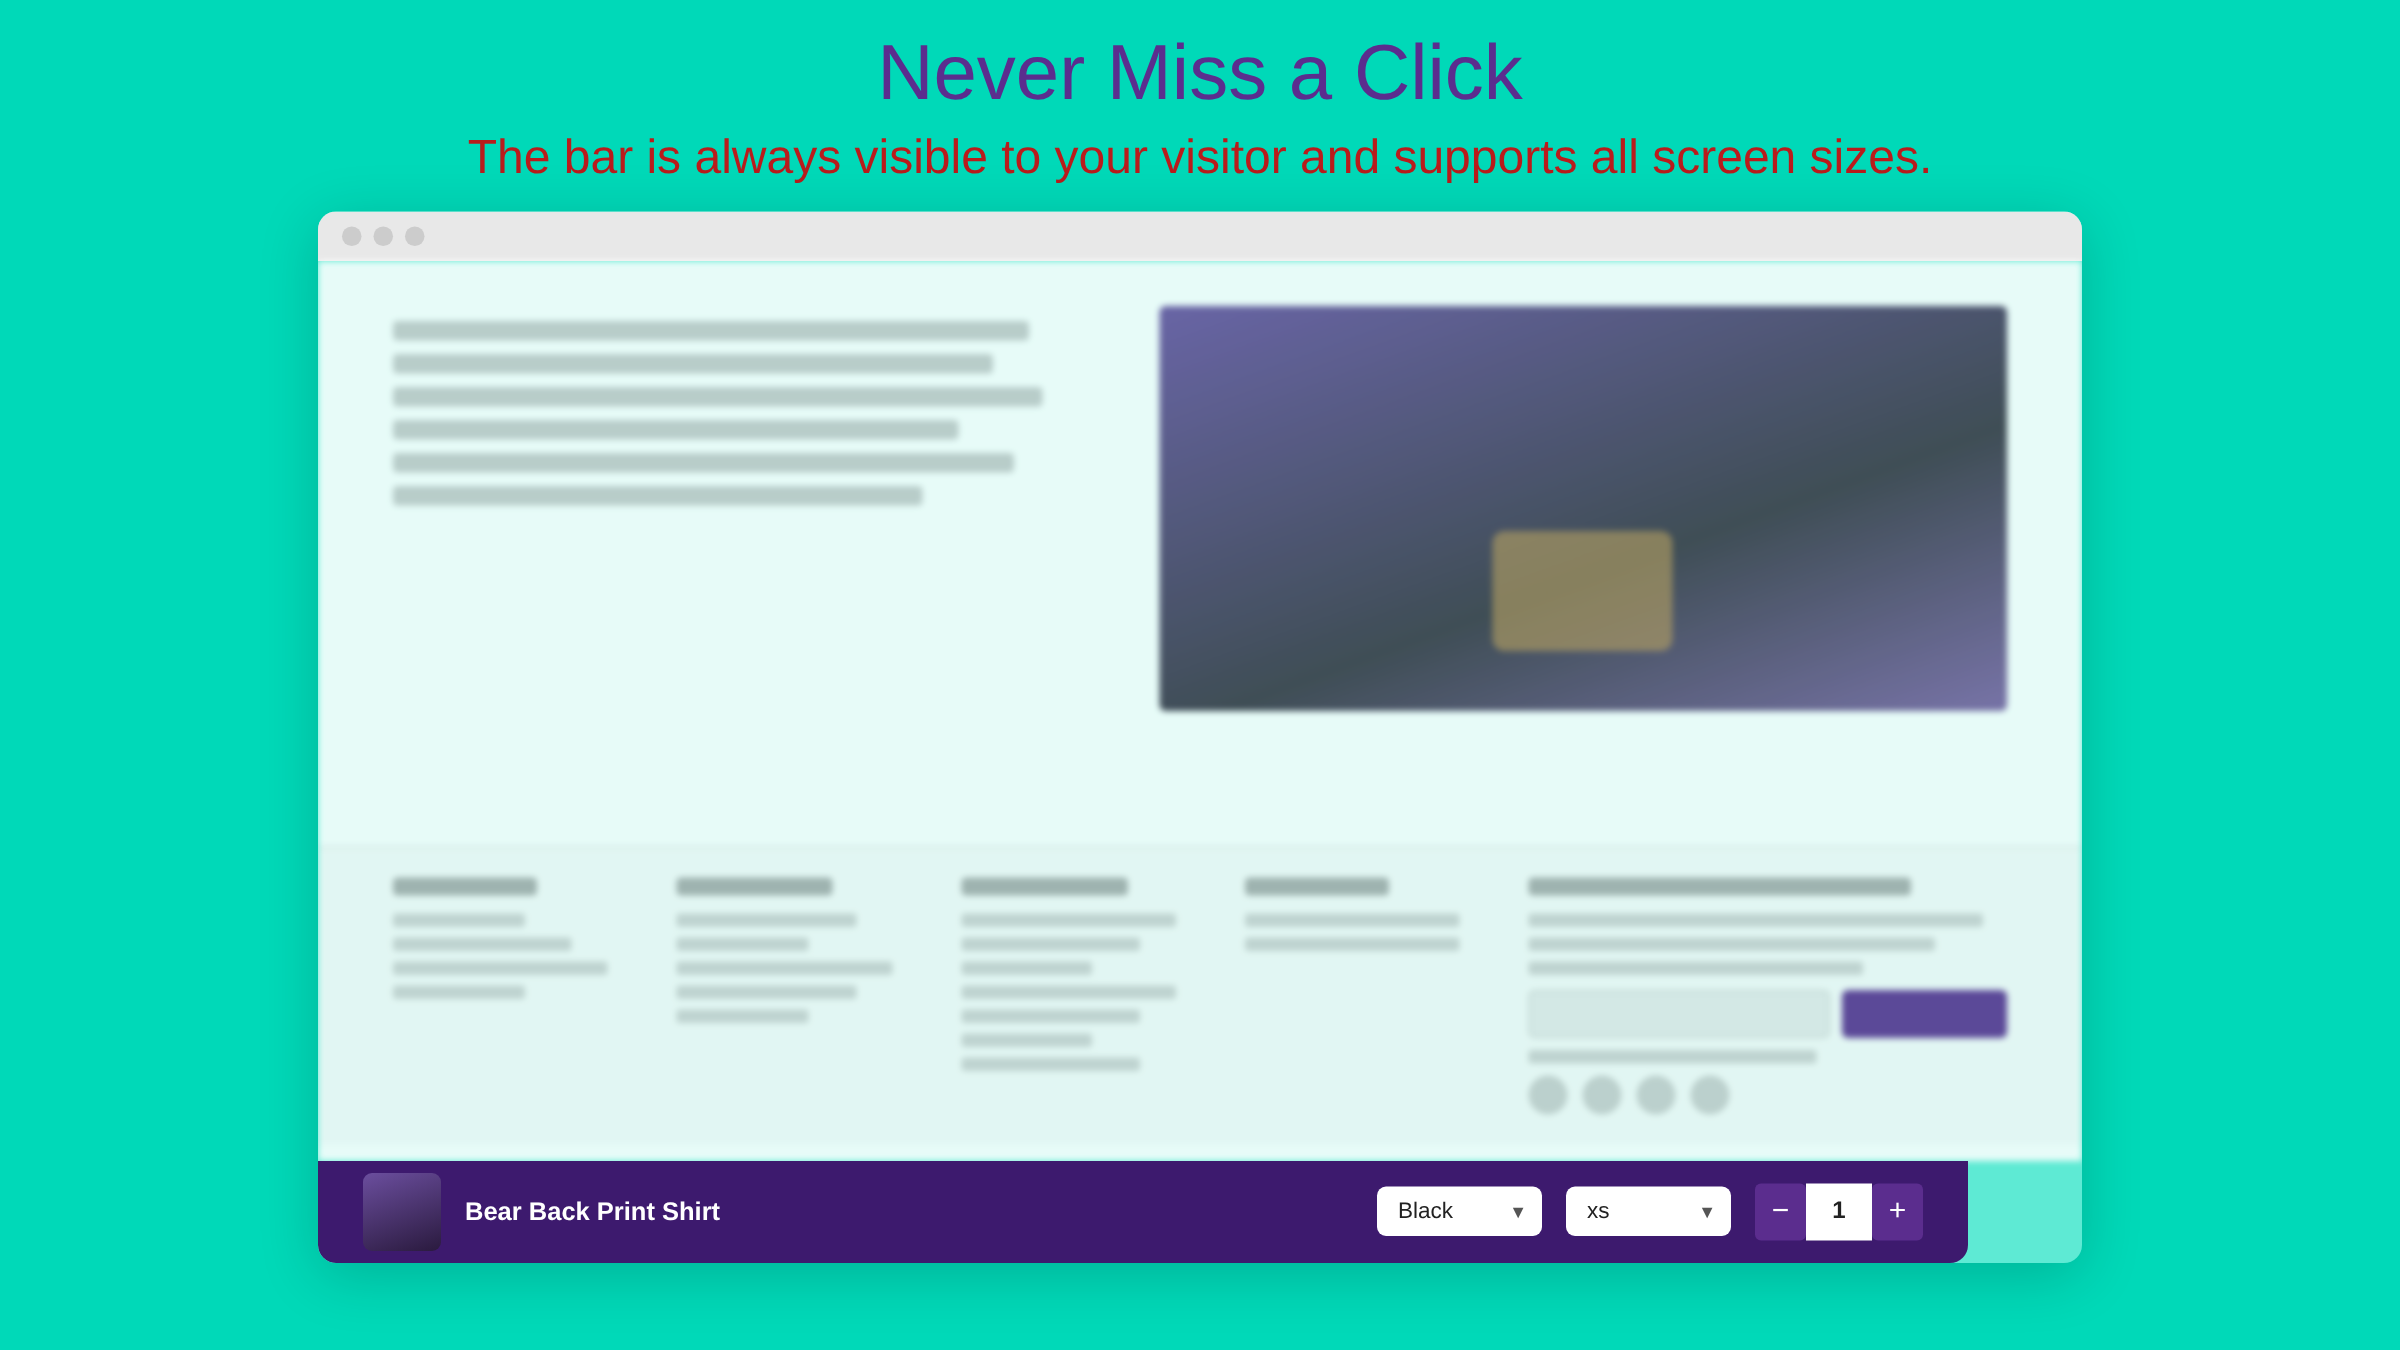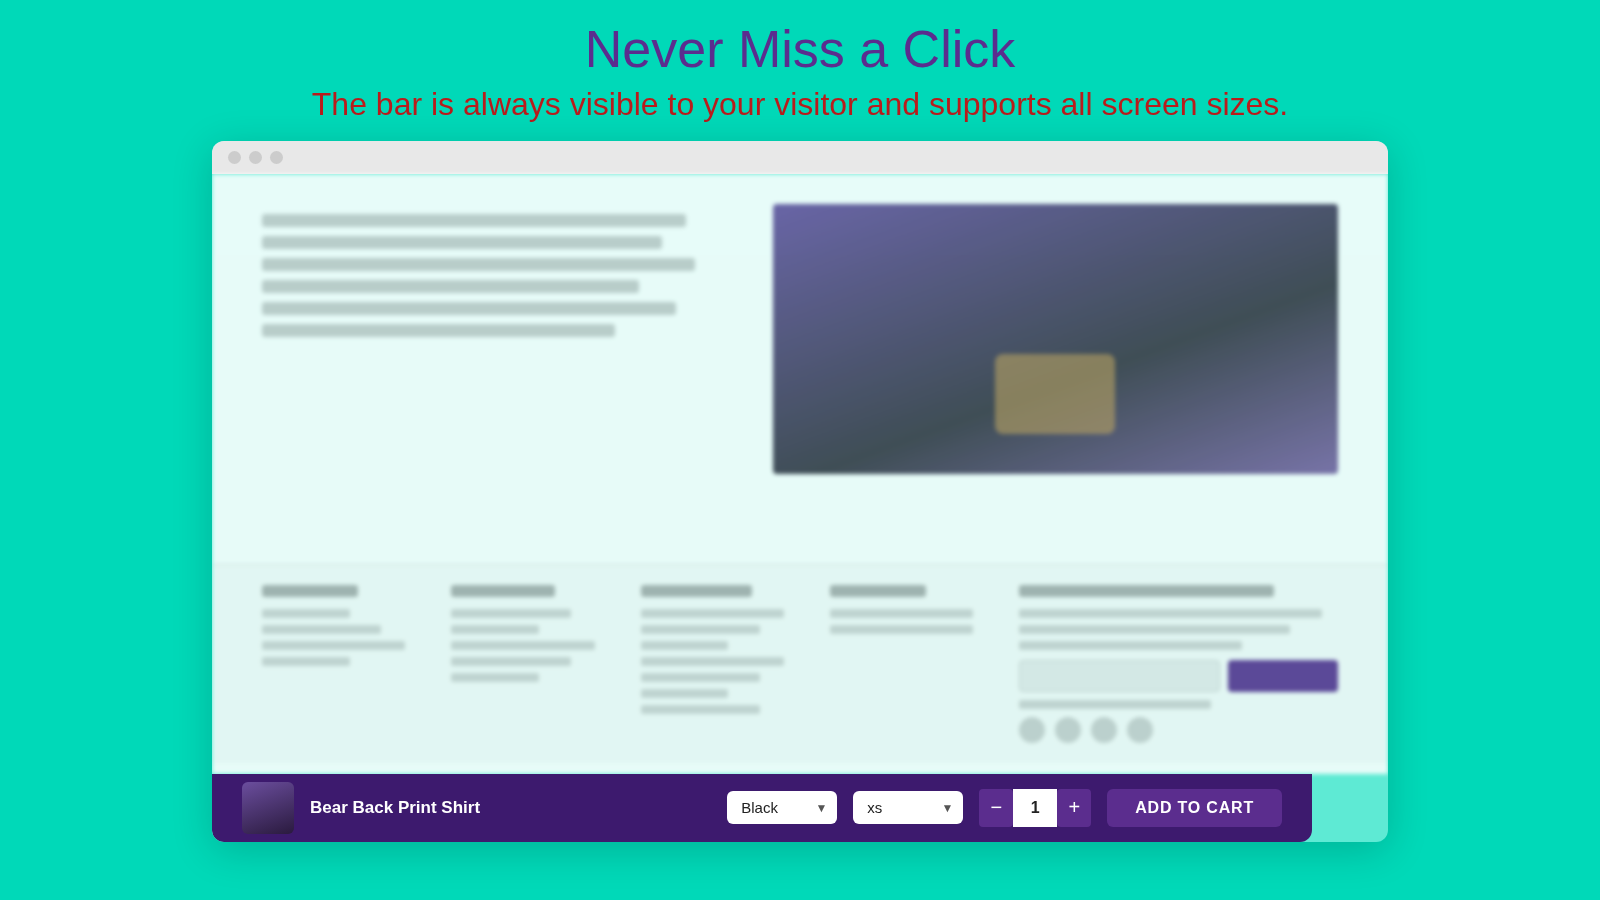--- a/index.html
+++ b/index.html
@@ -415,16 +415,15 @@
         </select>
         <span class="select-arrow">▼</span>
       </div>
 
       <div class="qty-control">
         <button class="qty-btn">−</button>
         <div class="qty-value">1</div>
         <button class="qty-btn">+</button>
       </div>
 
-      <button class="add-to-cart-btn">ADD TO CART</button>
     </div>
   </div>
 </div>
 
 </body></html>

